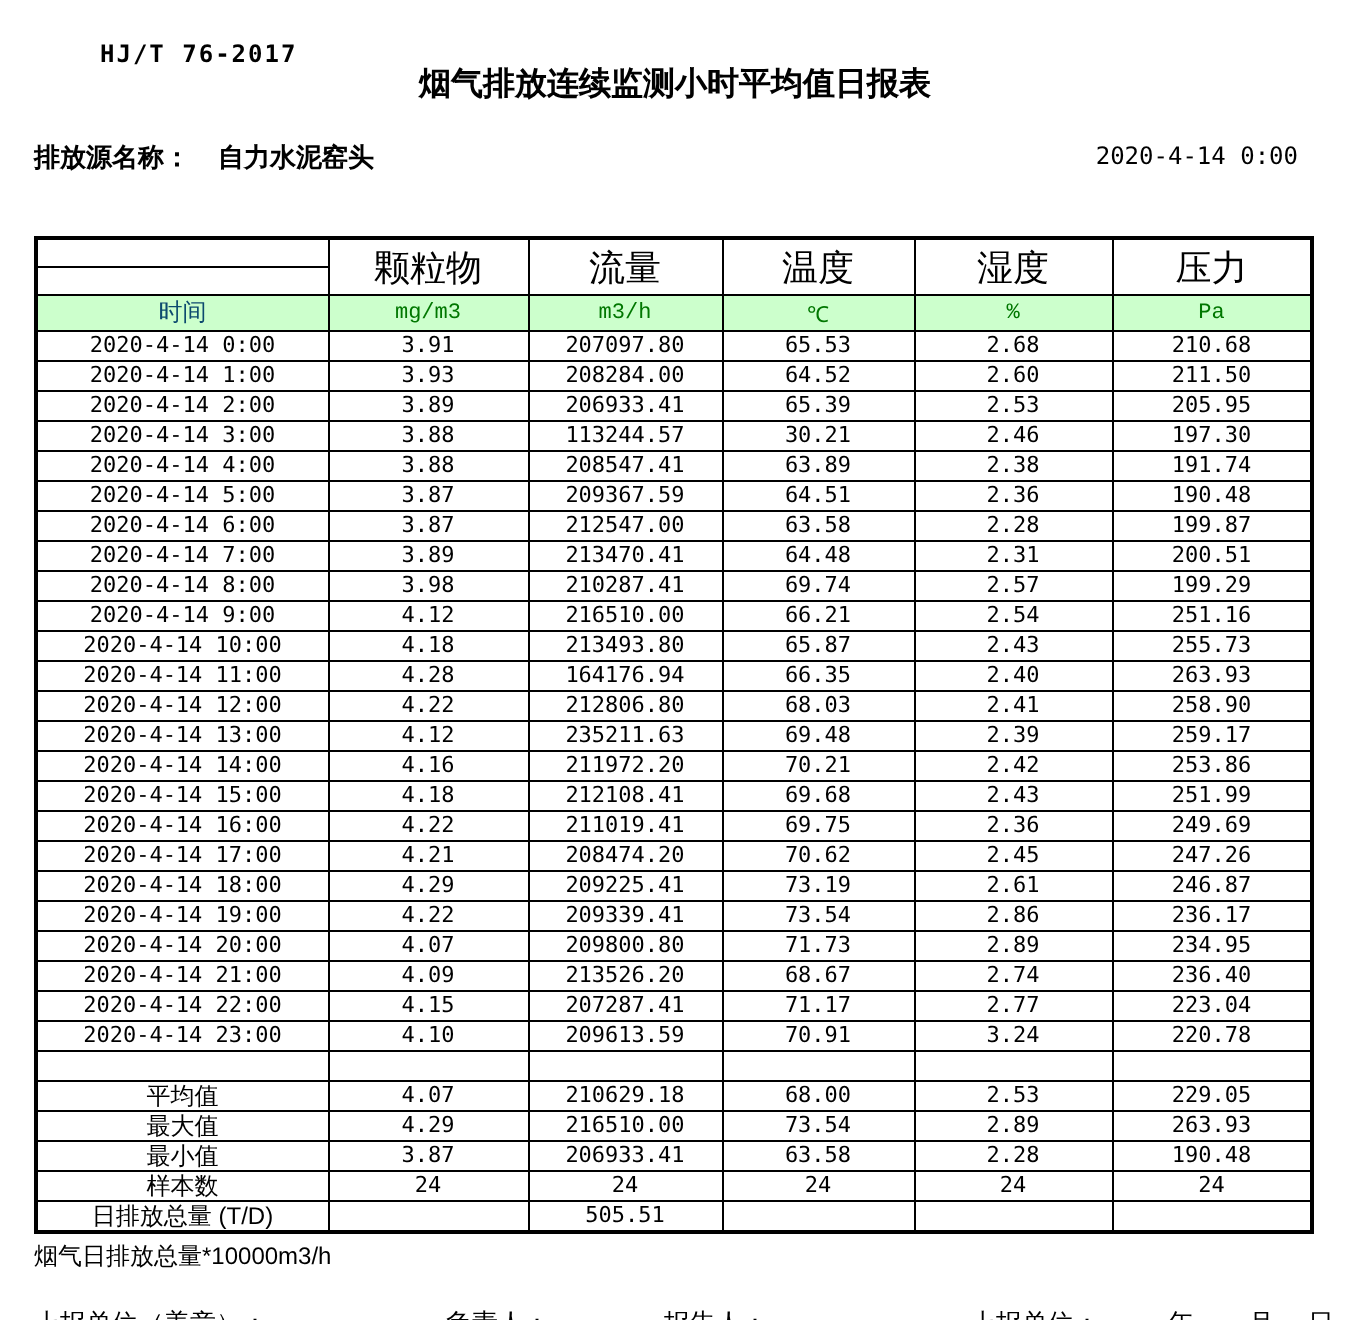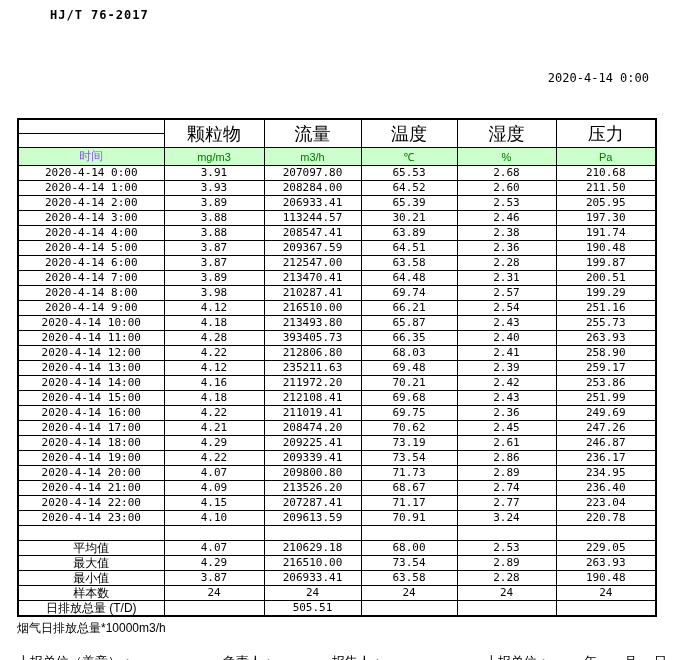--- a/index.html
+++ b/index.html
@@ -12,21 +12,21 @@
     width: 675px;
     height: 660px;
     background: #ffffff;
     font-family: "Liberation Sans", "DejaVu Sans", sans-serif;
     color: #000000;
     overflow: hidden;
   }
   #std-code {
     position: absolute;
     left: 18px;
-    top: 8px;
+    top: 20px;
     font-family: "DejaVu Sans Mono", monospace;
     font-size: 12px;
     font-weight: bold;
     letter-spacing: 1px;
     padding-left: 32px;
   }
   #report-title {
     position: absolute;
     left: 0;
     top: 32px;
@@ -69,28 +69,28 @@
   }
   tr.hdr-top > td.time-empty { height: 13px; }
   tr.hdr-top2 > td.time-empty2 { height: 13px; }
   #report-table th {
     font-size: 18px;
     font-weight: normal;
   }
   tr.unit-row td {
     height: 13px;
     background: #ccffcc;
-    font-family: Liberation Sans, sans-serif;
+    font-family: Liberation Mono, monospace;
     font-size: 11px;
     color: #007700;
   }
   tr.unit-row td.time-cell {
     font-family: "Liberation Sans", "DejaVu Sans", sans-serif;
     font-size: 12px;
-    color: #8b5cf6;
+    color: #0c4a6e;
   }
   #report-table tbody td {
     height: 14px;
     line-height: 14px;
     font-family: "DejaVu Sans Mono", monospace;
     font-size: 11px;
   }
   #report-table tbody.summary-body td:first-child {
     font-family: "Liberation Sans", "DejaVu Sans", sans-serif;
     font-size: 12px;
@@ -113,21 +113,25 @@
   #sign-month { left: 624px; }
   #sign-day { left: 654px; }
 </style>
 </head>
 <body>
 
 <div id="page">
 
   <div id="std-code">HJ/T 76-2017</div>
 
-
+  <div id="report-title">烟气排放连续监测小时平均值日报表</div>
+
+  <div id="source-line">
+    <span>排放源名称：</span><span id="source-name">自力水泥窑头</span>
+  </div>
 
   <div id="report-datetime">2020-4-14 0:00</div>
 
   <table id="report-table">
     <colgroup>
       <col style="width:146px">
       <col style="width:100px">
       <col style="width:97px">
       <col style="width:96px">
       <col style="width:99px">
@@ -239,21 +243,21 @@
           <td>2020-4-14 10:00</td>
           <td>4.18</td>
           <td>213493.80</td>
           <td>65.87</td>
           <td>2.43</td>
           <td>255.73</td>
         </tr>
         <tr>
           <td>2020-4-14 11:00</td>
           <td>4.28</td>
-          <td>393405.73</td>
+          <td>164176.94</td>
           <td>66.35</td>
           <td>2.40</td>
           <td>263.93</td>
         </tr>
         <tr>
           <td>2020-4-14 12:00</td>
           <td>4.22</td>
           <td>212806.80</td>
           <td>68.03</td>
           <td>2.41</td>

